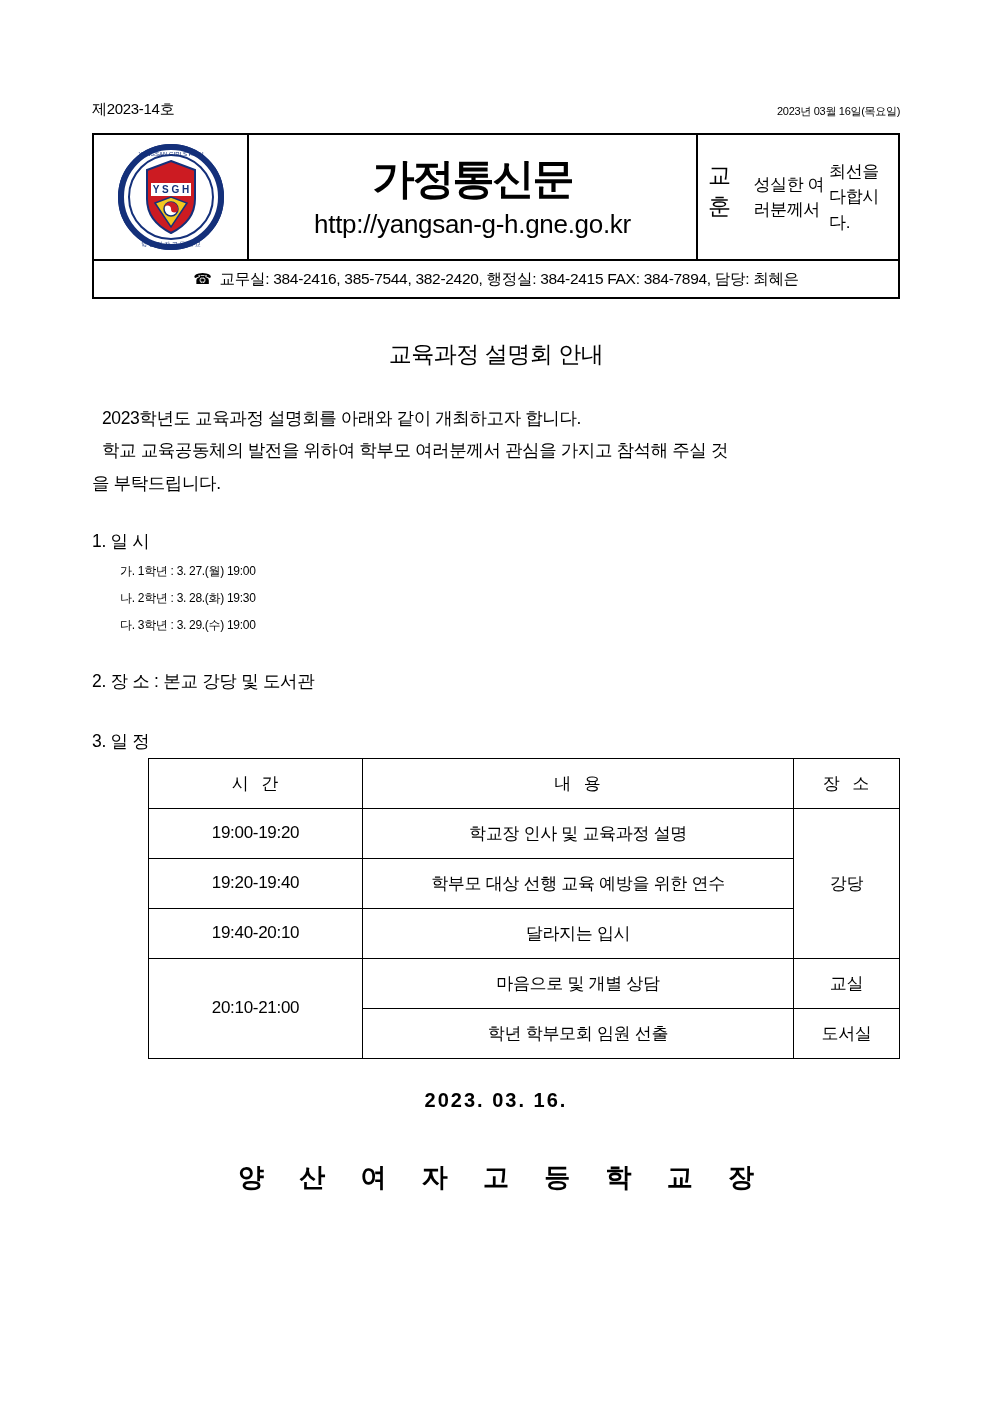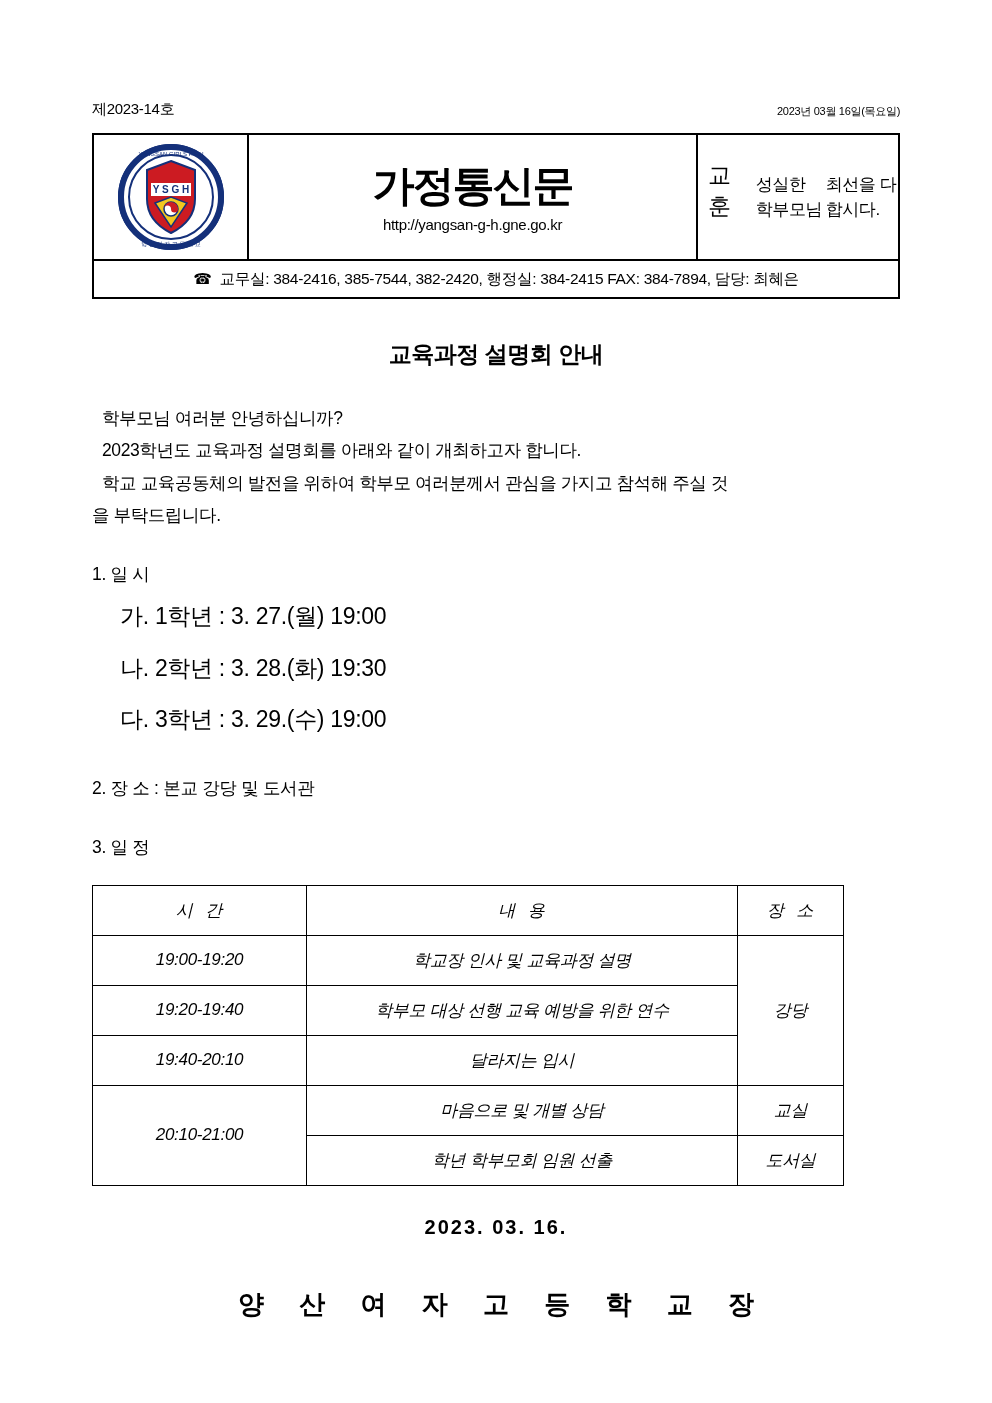--- a/index.html
+++ b/index.html
@@ -64,21 +64,21 @@
     padding-top: 4px;
   }
   .big-title {
     font-size: 42px;
     font-weight: bold;
     letter-spacing: -2px;
     line-height: 1.02;
     font-family: "DejaVu Sans", "Liberation Sans", sans-serif;
   }
   .site-url {
-    font-size: 15px;
+    font-size: 26px;
     margin-top: 8px;
     letter-spacing: -0.3px;
   }
   .motto-cell {
     width: 200px;
     display: flex;
     flex-direction: row;
     align-items: center;
     justify-content: center;
     box-sizing: border-box;
@@ -105,21 +105,21 @@
     font-size: 15.5px;
     letter-spacing: -0.3px;
     box-sizing: border-box;
   }
   .phone-icon { margin-right: 8px; font-size: 15px; }
 
   
   .doc-title {
     text-align: center;
     font-size: 23px;
-    font-weight: bold;
+    font-weight: normal;
     margin-top: 40px;
     letter-spacing: -0.5px;
   }
 
   
   .greeting {
     margin-top: 32px;
     font-size: 17.5px;
     line-height: 1.85;
     letter-spacing: -0.4px;
@@ -130,29 +130,28 @@
   
   .section {
     margin-top: 26px;
     font-size: 17.5px;
     letter-spacing: -0.3px;
   }
   .section-line { line-height: 1.9; }
   .sub-line {
     padding-left: 28px;
     line-height: 2.25;
-    font-size: 23px;
+    font-size: 12px;
   }
 
   
   .sched-wrap {
-    margin-top: 20px;
-    display: flex;
-    justify-content: flex-start;
-    font-style: italic;
+    margin-top: 0;
+    display: flex;
+    justify-content: flex-end;
   }
   table.sched {
     border-collapse: collapse;
     width: 752px;
     table-layout: fixed;
   }
   table.sched th, table.sched td {
     border: 1.5px solid #000;
     text-align: center;
     font-size: 17px;
@@ -211,34 +210,33 @@
       </div>
     </div>
 
     <div class="title-cell">
       <div class="big-title">가정통신문</div>
       <div class="site-url">http://yangsan-g-h.gne.go.kr</div>
     </div>
 
     <div class="motto-cell">
       <div class="motto-title">교  훈</div>
-      <div class="motto-line">성실한 학부모님</div>
+      <div class="motto-line">성실한 여러분께서</div>
       <div class="motto-line">최선을 다합시다.</div>
     </div>
   </div>
 
   <div class="contact-bar">
     <span class="phone-icon">☎</span>
     <span>교무실: 384-2416, 385-7544, 382-2420, 행정실: 384-2415 FAX: 384-7894, 담당: 최혜은</span>
   </div>
 
   <div class="doc-title">교육과정 설명회 안내</div>
 
   <div class="greeting">
-    <p class="indent">학부모님 여러분 안녕하십니까?</p>
     <p class="indent">2023학년도 교육과정 설명회를 아래와 같이 개최하고자 합니다.</p>
     <p class="indent">학교 교육공동체의 발전을 위하여 학부모 여러분께서 관심을 가지고 참석해 주실 것</p>
     <p>을 부탁드립니다.</p>
   </div>
 
   <div class="section">
     <div class="section-line">1. 일 시</div>
     <div class="sub-line">가. 1학년 : 3. 27.(월) 19:00</div>
     <div class="sub-line">나. 2학년 : 3. 28.(화) 19:30</div>
     <div class="sub-line">다. 3학년 : 3. 29.(수) 19:00</div>

